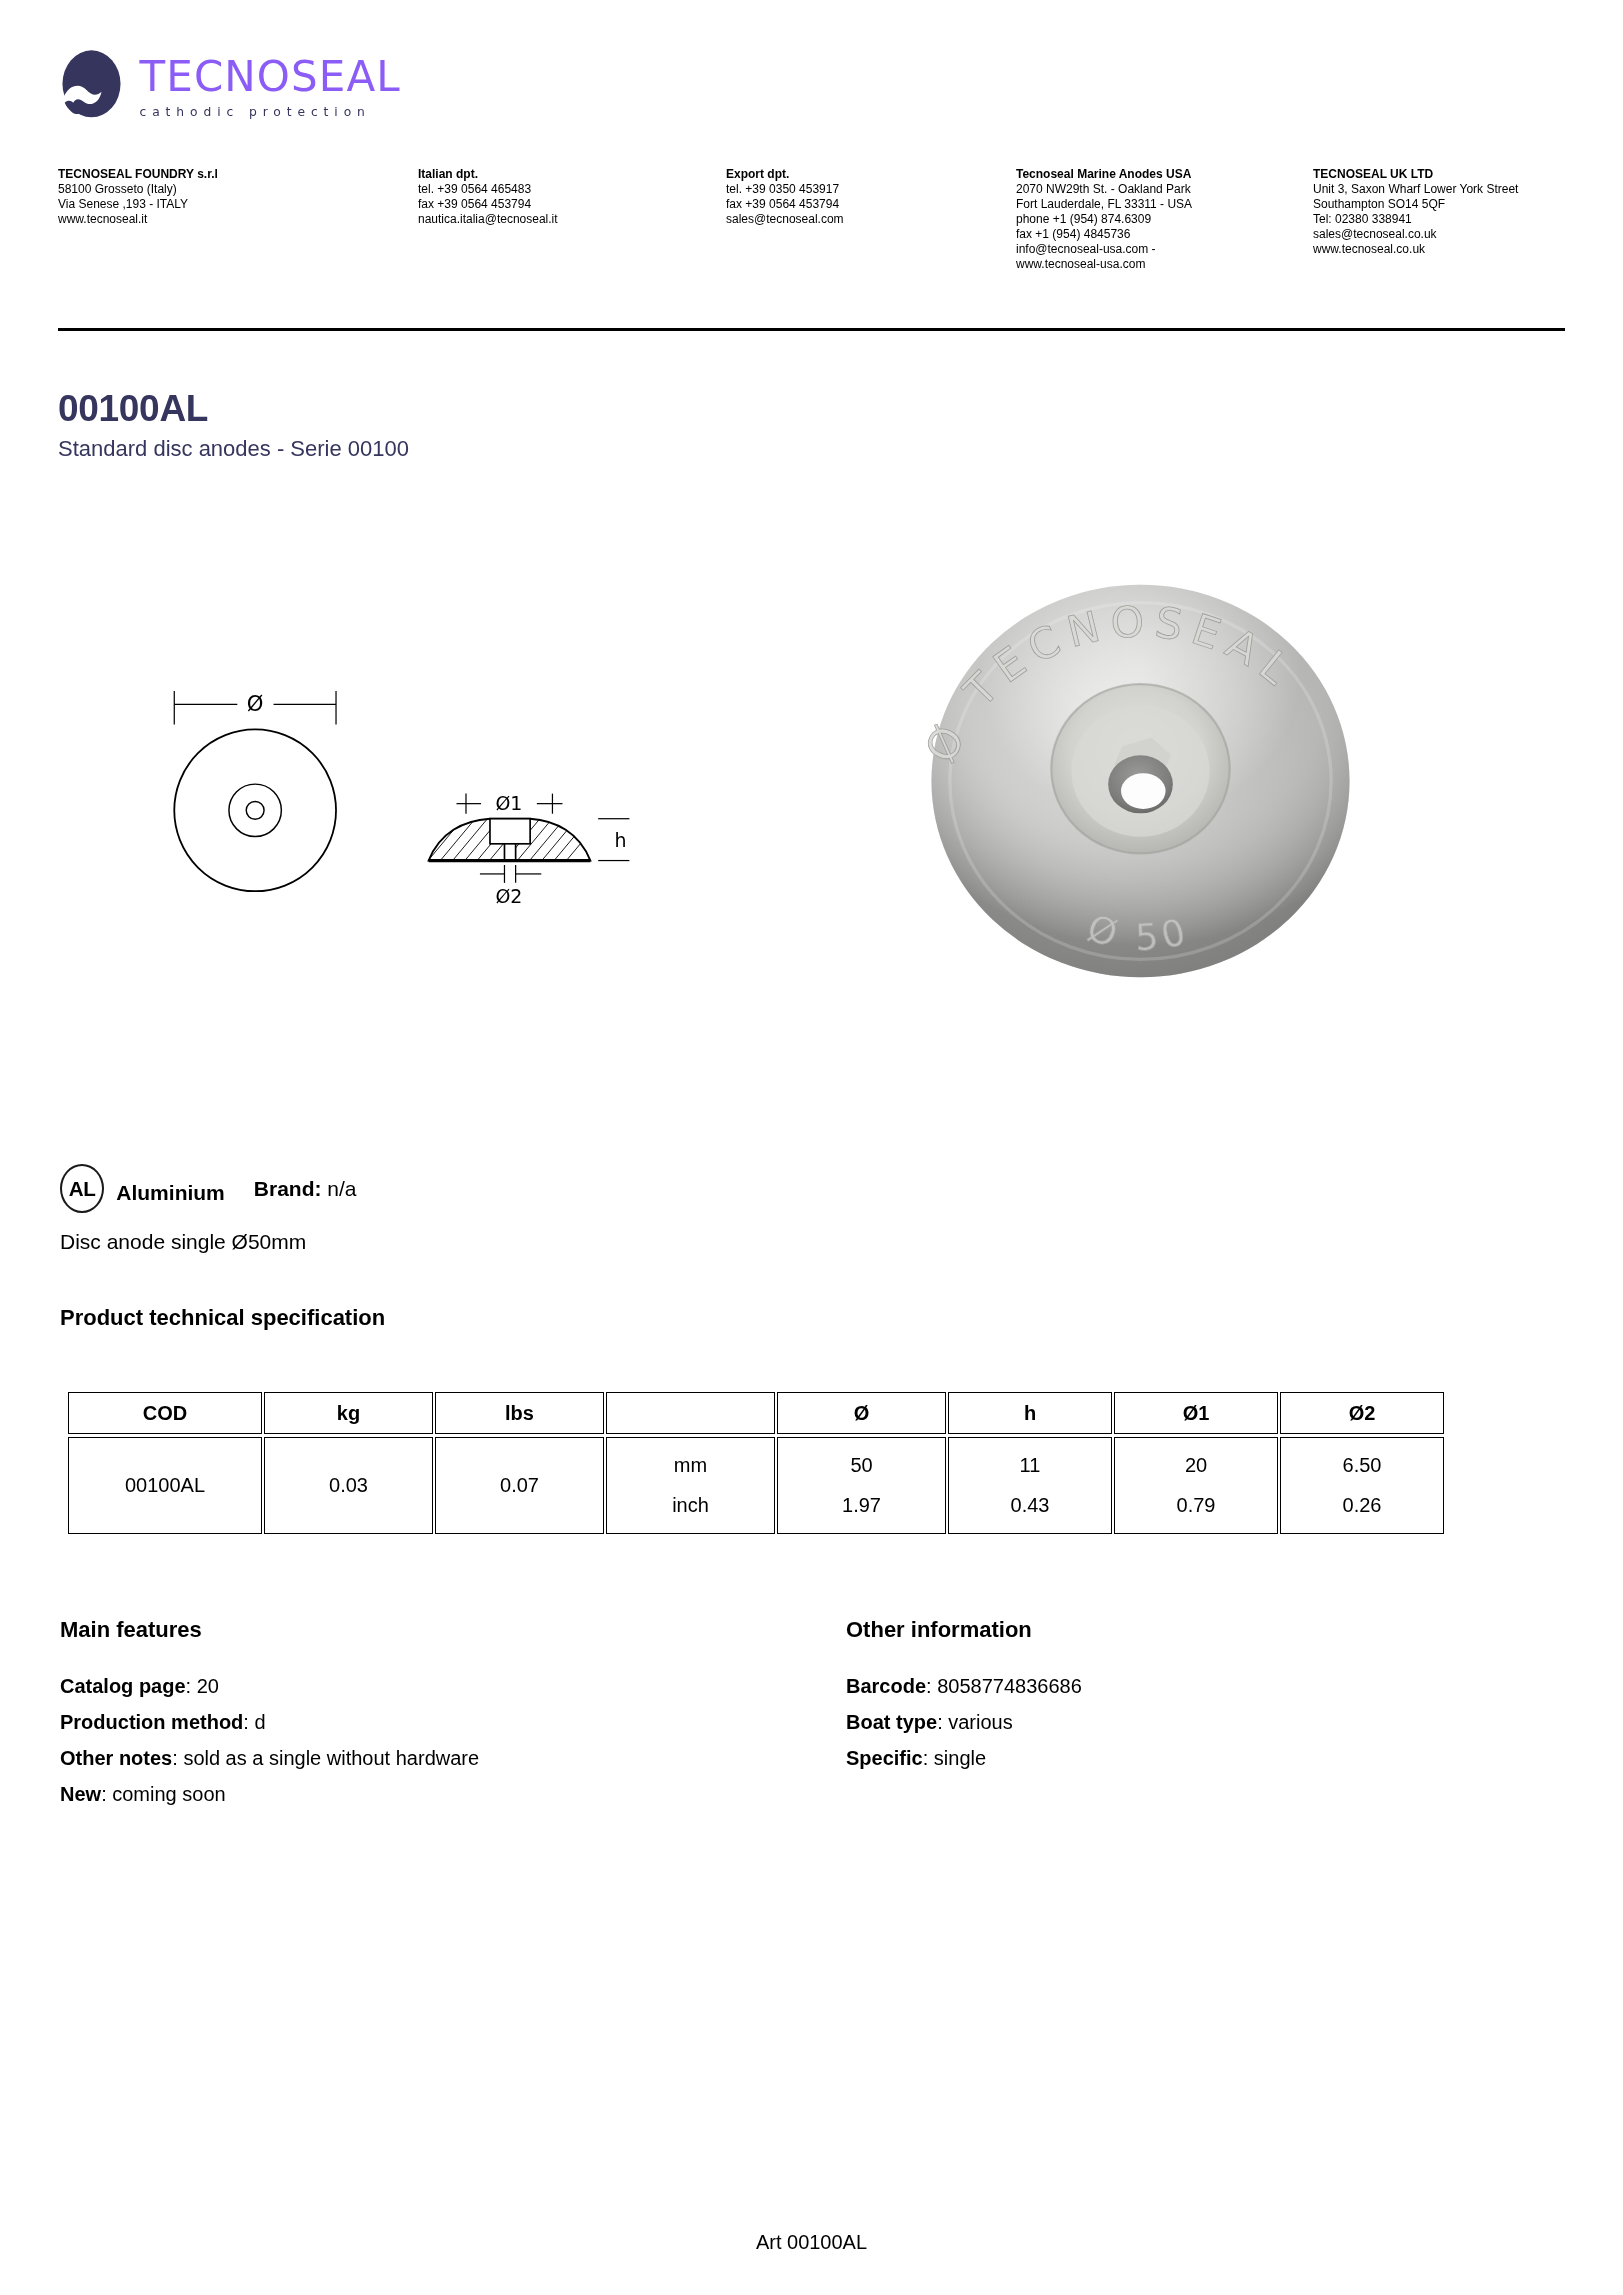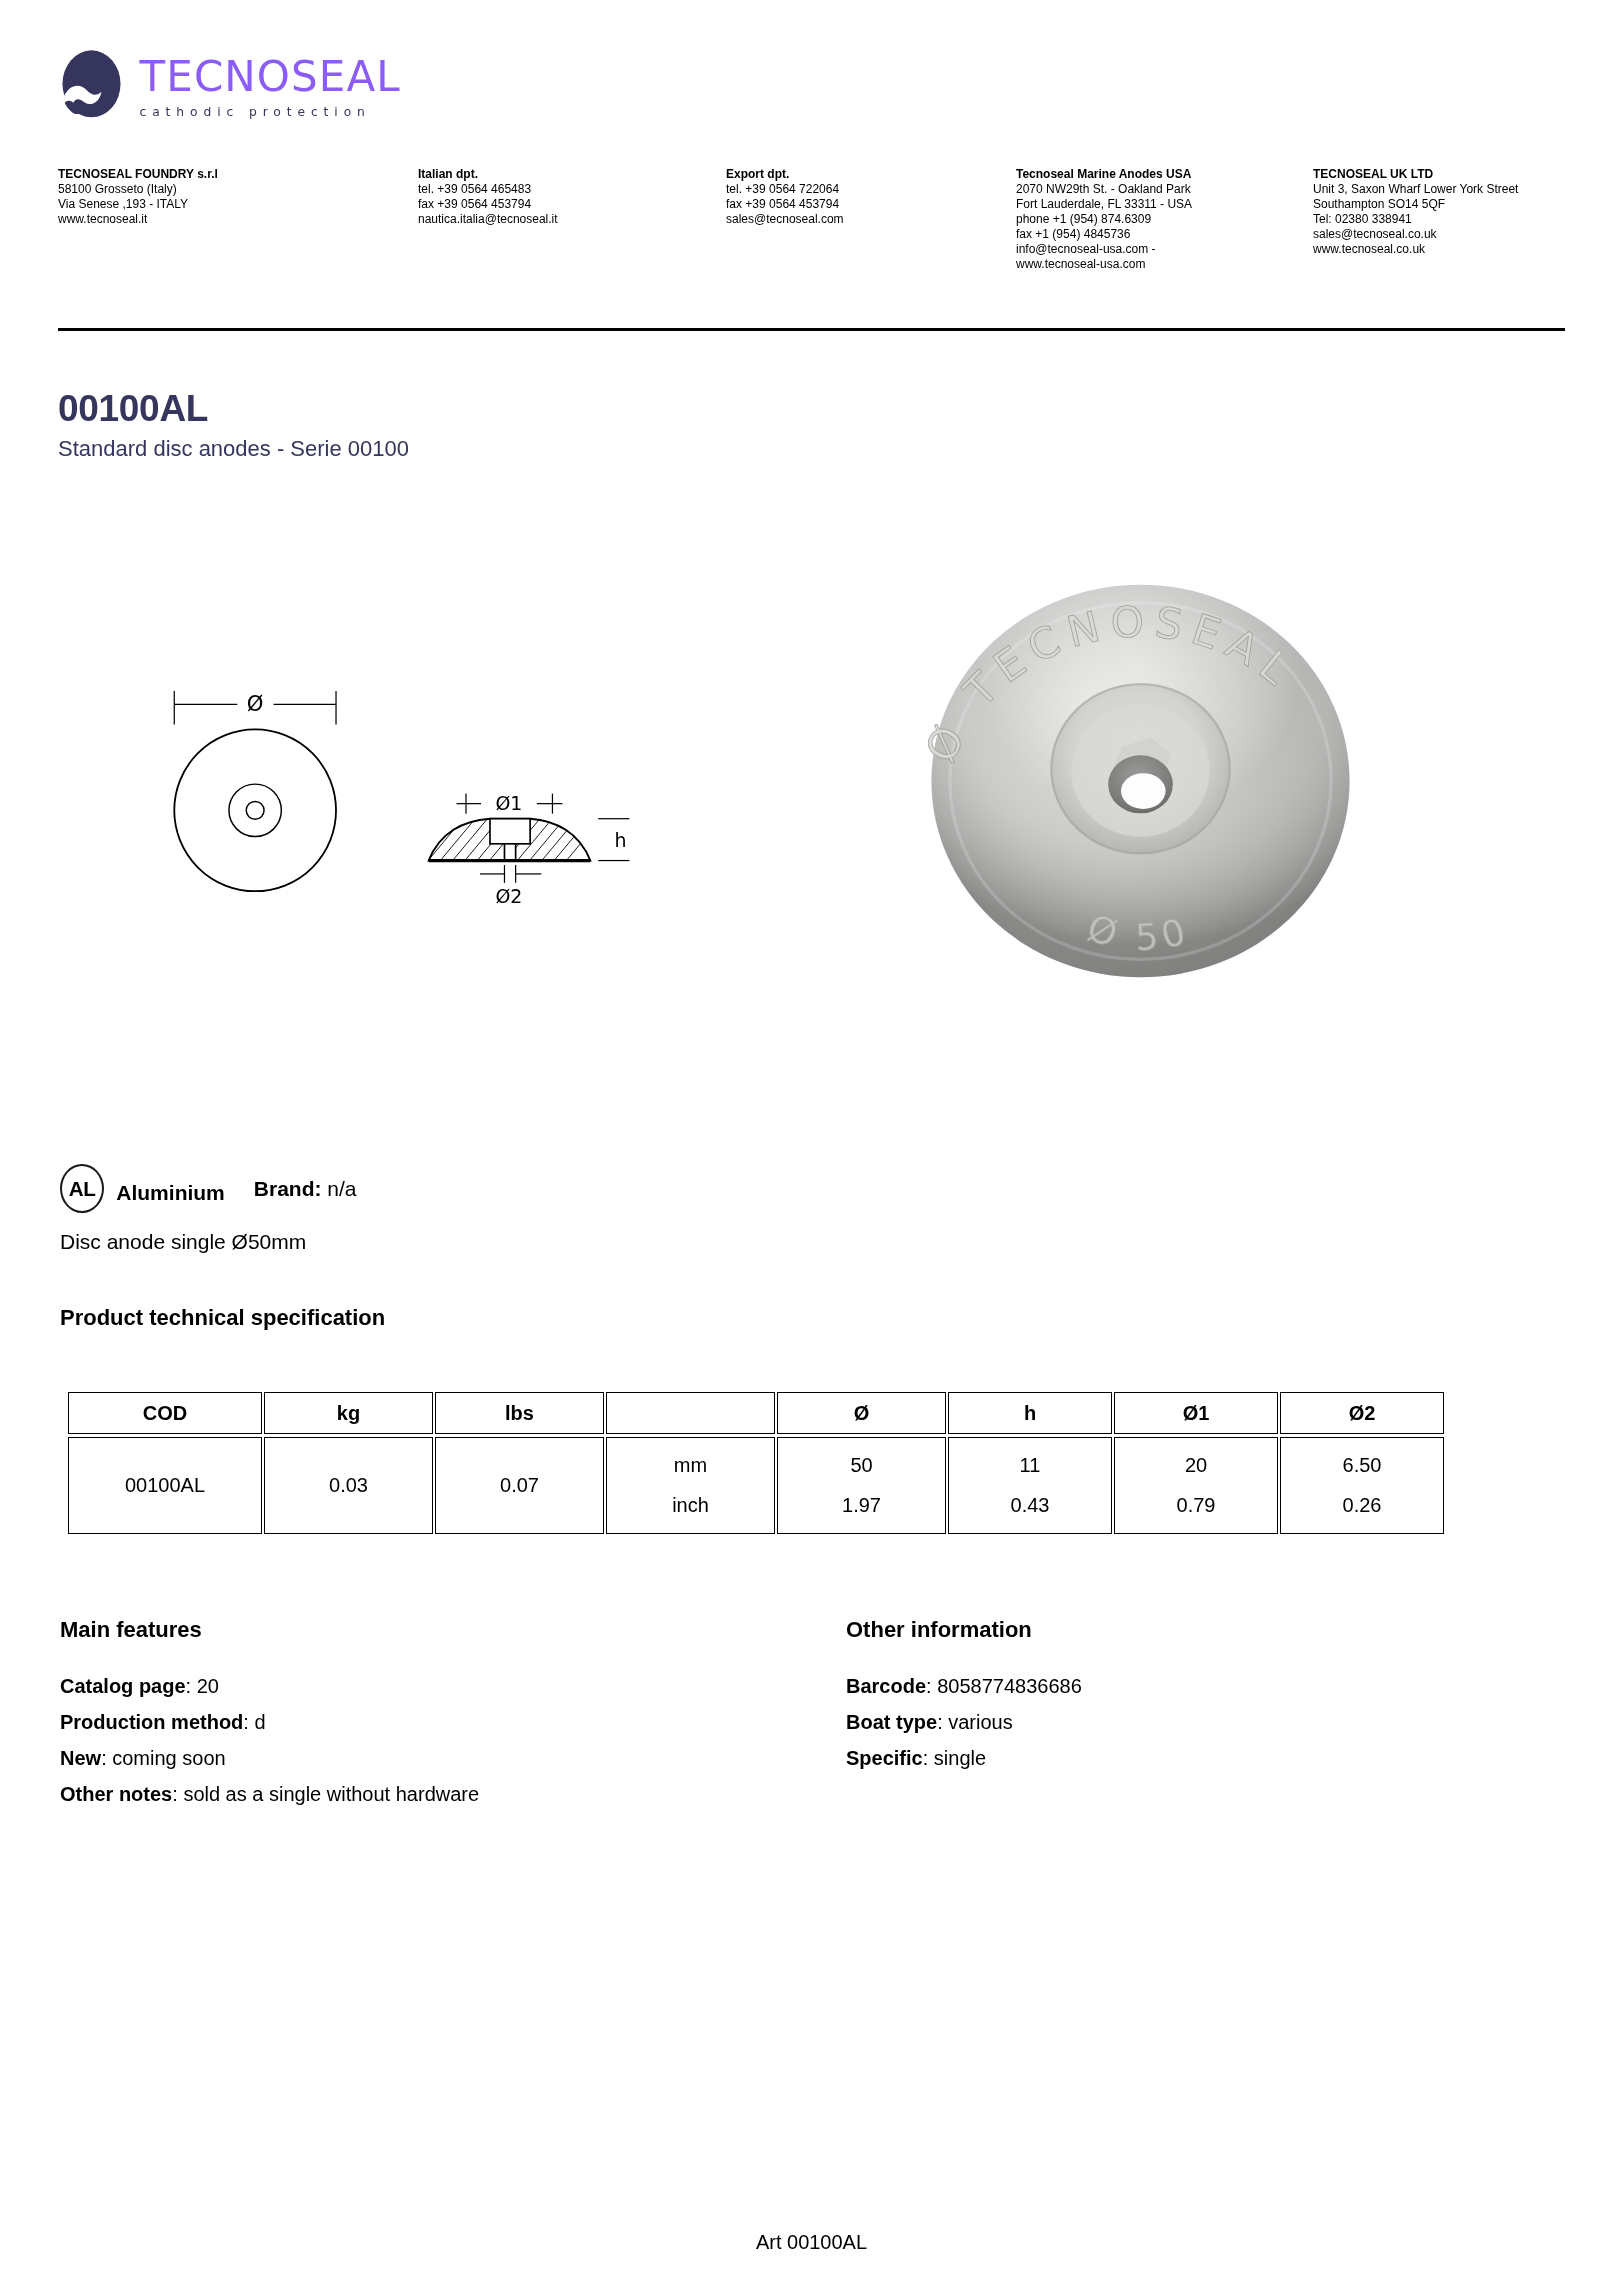--- a/index.html
+++ b/index.html
@@ -289,21 +289,21 @@
 
     <div class="contact-col col-italian">
       <div class="ct-title">Italian dpt.</div>
       <div class="ct-line">tel. +39 0564 465483</div>
       <div class="ct-line">fax +39 0564 453794</div>
       <div class="ct-line">nautica.italia@tecnoseal.it</div>
     </div>
 
     <div class="contact-col col-export">
       <div class="ct-title">Export dpt.</div>
-      <div class="ct-line">tel. +39 0564 722064</div>
+      <div class="ct-line">tel. +39 0350 453917</div>
       <div class="ct-line">fax +39 0564 453794</div>
       <div class="ct-line">sales@tecnoseal.com</div>
     </div>
 
     <div class="contact-col col-usa">
       <div class="ct-title">Tecnoseal Marine Anodes USA</div>
       <div class="ct-line">2070 NW29th St. - Oakland Park</div>
       <div class="ct-line">Fort Lauderdale, FL 33311 - USA</div>
       <div class="ct-line">phone +1 (954) 874.6309</div>
       <div class="ct-line">fax +1 (954) 4845736</div>
@@ -506,22 +506,22 @@
         </div>
       </td>
     </tr>
   </tbody>
     </table>
 
   <div class="info-left">
     <div class="info-heading">Main features</div>
     <div class="info-line"><b>Catalog page</b>: <span>20</span></div>
     <div class="info-line"><b>Production method</b>: <span>d</span></div>
+    <div class="info-line"><b>Other notes</b>: <span>sold as a single without hardware</span></div>
     <div class="info-line"><b>New</b>: <span>coming soon</span></div>
-    <div class="info-line"><b>Other notes</b>: <span>sold as a single without hardware</span></div>
   </div>
 
   <div class="info-right">
     <div class="info-heading">Other information</div>
     <div class="info-line"><b>Barcode</b>: <span>8058774836686</span></div>
     <div class="info-line"><b>Boat type</b>: <span>various</span></div>
     <div class="info-line"><b>Specific</b>: <span>single</span></div>
   </div>
 
   <div class="footer-art">Art 00100AL</div>

